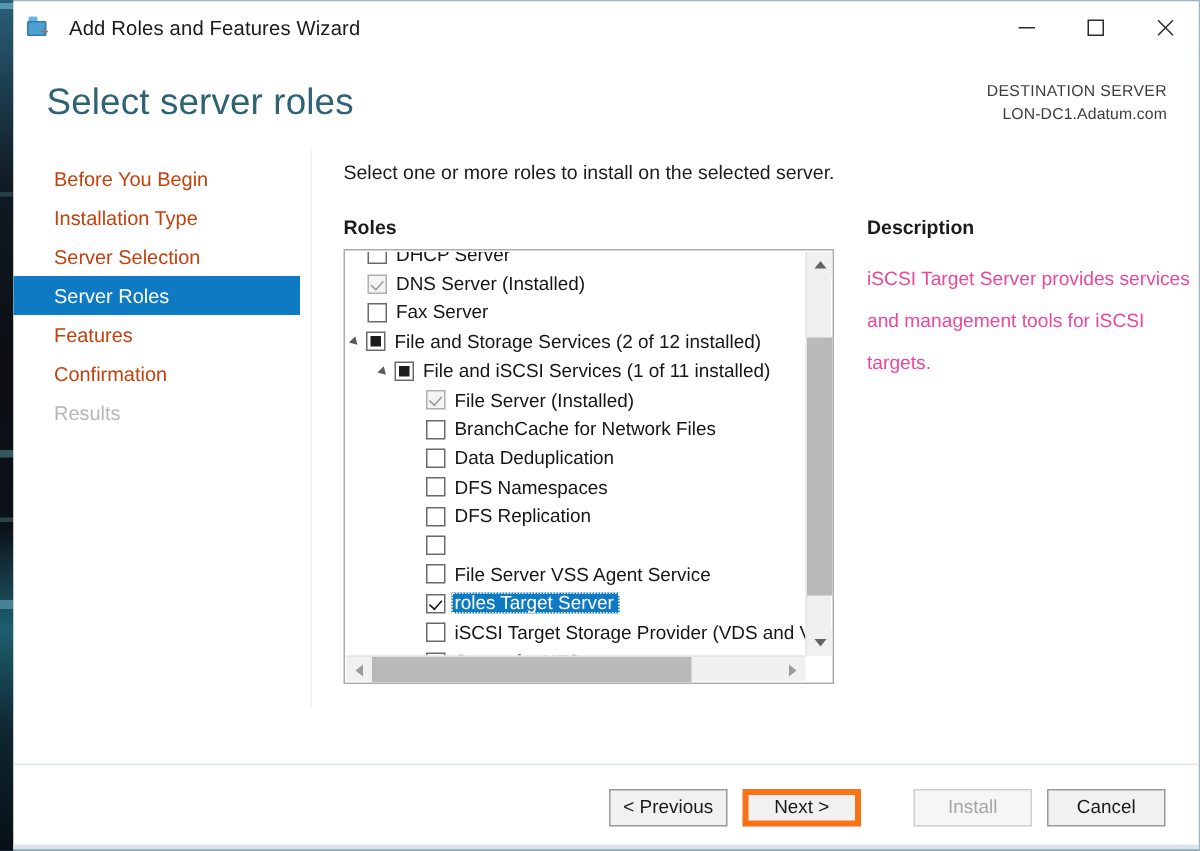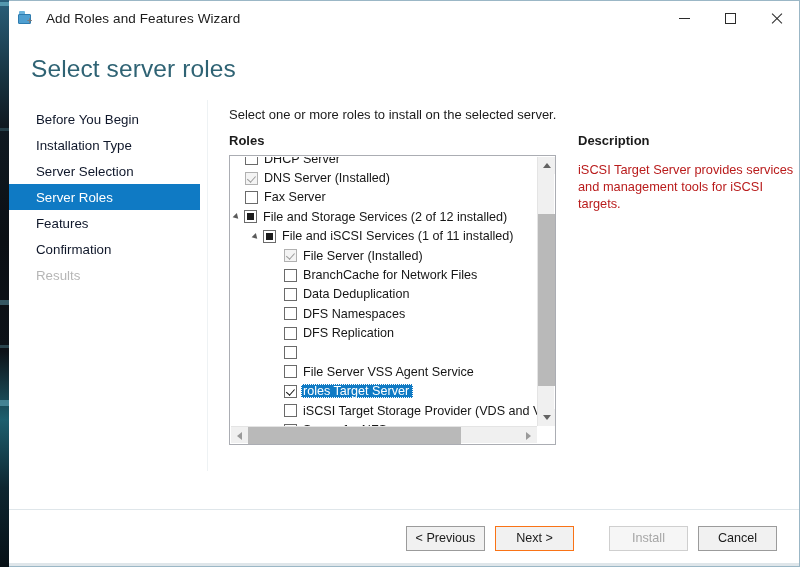--- a/index.html
+++ b/index.html
@@ -177,21 +177,21 @@
     right: 0; top: 2px; bottom: 38px;
     width: 1px;
     background: #eef2f4;
   }
   .nav-item {
     height: 26px;
     display: flex;
     align-items: center;
     padding-left: 27px;
     font-size: 13.3px;
-    color: #0f172a;
+    color: #c2410c;
     box-sizing: border-box;
     margin-right: 8px;
     white-space: nowrap;
   }
   .nav-item.selected {
     background: #0f7ac4;
     color: #ffffff;
     margin-right: 8px;
   }
   .nav-item.disabled { color: #b6b6b6; }
@@ -200,21 +200,21 @@
   #content {
     flex: 1;
     position: relative;
     padding-left: 21px;
     padding-top: 9px;
     box-sizing: border-box;
   }
   #instruction {
     font-size: 13px;
     color: #1b1b1b;
-    margin-bottom: 11px;
+    margin-bottom: 22px;
     white-space: nowrap;
   }
   #cols { display: flex; }
   #roles-col { width: 327px; }
   #roles-label {
     font-size: 13px;
     color: #1b1b1b;
     font-weight: bold;
     margin-bottom: 7px;
   }
@@ -376,22 +376,22 @@
     padding-top: 0px;
   }
   #desc-title {
     font-size: 13px;
     color: #1b1b1b;
     font-weight: bold;
     margin-bottom: 13px;
   }
   #desc-text {
     font-size: 12.8px;
-    color: #b91c1c;
-    line-height: 17px;
+    color: #ec4899;
+    line-height: 28px;
   }
 
   
   #footer {
     height: 57px;
     min-height: 57px;
     background: #ffffff;
     border-top: 1px solid #dfe6ea;
     position: relative;
     display: flex;
@@ -408,21 +408,21 @@
     font-size: 12.6px;
     color: #1b1b1b;
     display: flex;
     align-items: center;
     justify-content: center;
     margin-left: 10px;
     box-sizing: border-box;
     font-family: "Liberation Sans", sans-serif;
   }
   .btn.default {
-    border: 1px solid #f97316;
+    border: 4px solid #f97316;
     background: #f1f1f1;
   }
   .btn.disabled {
     color: #a6a6a6;
     border-color: #cfcfcf;
     background: #f6f6f6;
   }
   .btn.spaced { margin-left: 35px; }
   #bottom-rule {
     position: absolute;
@@ -462,20 +462,24 @@
         <span class="glyph max-g"></span>
       </div>
       <div class="wctl">
         <span class="glyph close-g"></span>
       </div>
     </div>
   </div>
 
   <div id="page-header">
     <div id="page-title">Select server roles</div>
+    <div id="dest-block">
+      <div id="dest-label">DESTINATION SERVER</div>
+      <div id="dest-server">LON-DC1.Adatum.com</div>
+    </div>
   </div>
 
   <div id="body-area">
 
     <div id="nav">
         <div class="nav-item">Before You Begin</div>
         <div class="nav-item">Installation Type</div>
         <div class="nav-item">Server Selection</div>
         <div class="nav-item selected">Server Roles</div>
         <div class="nav-item">Features</div>

